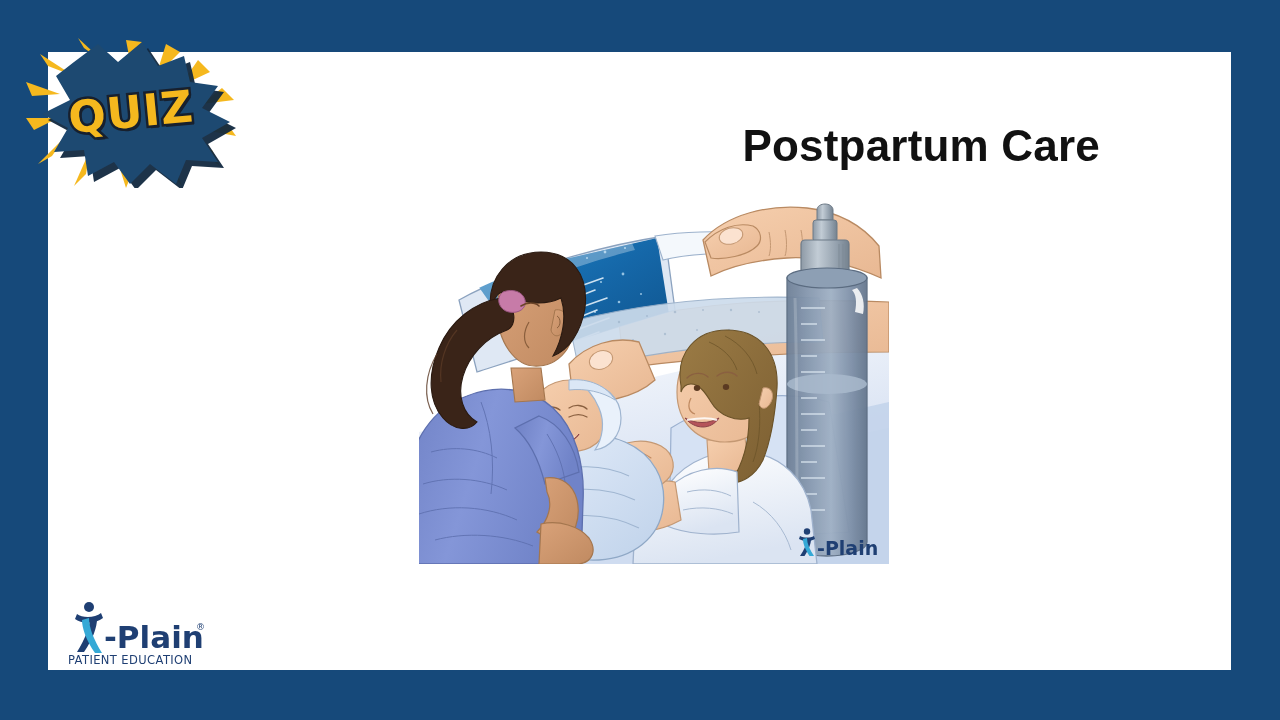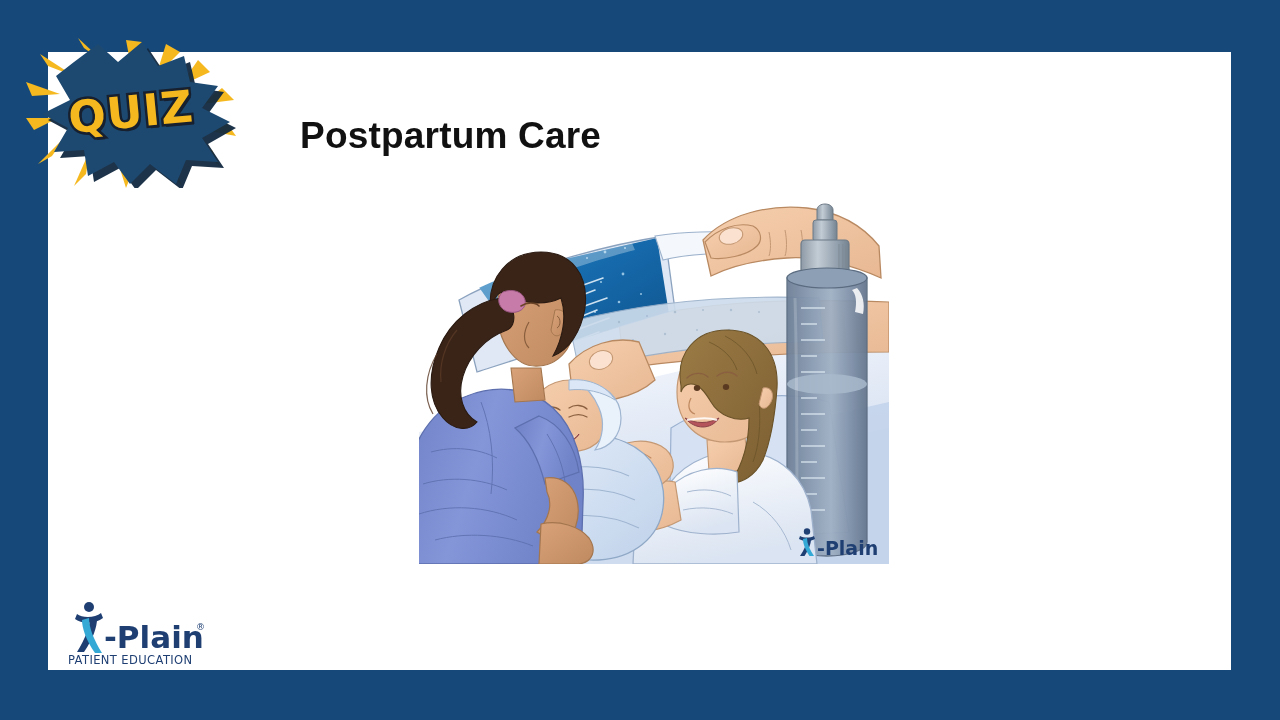--- a/index.html
+++ b/index.html
@@ -23,24 +23,24 @@
     top: 52px;
     width: 1183px;
     height: 618px;
     background: #ffffff;
   }
 
   
   .slide-title {
     position: absolute;
     left: 252px;
-    top: 64px;
+    top: 70px;
     width: 800px;
-    text-align: left;
-    font-size: 37px;
+    text-align: right;
+    font-size: 44px;
     font-weight: bold;
     color: #111111;
     letter-spacing: 0.2px;
     line-height: 1.1;
   }
 
   
   .quiz-badge {
     position: absolute;
     left: 26px;

